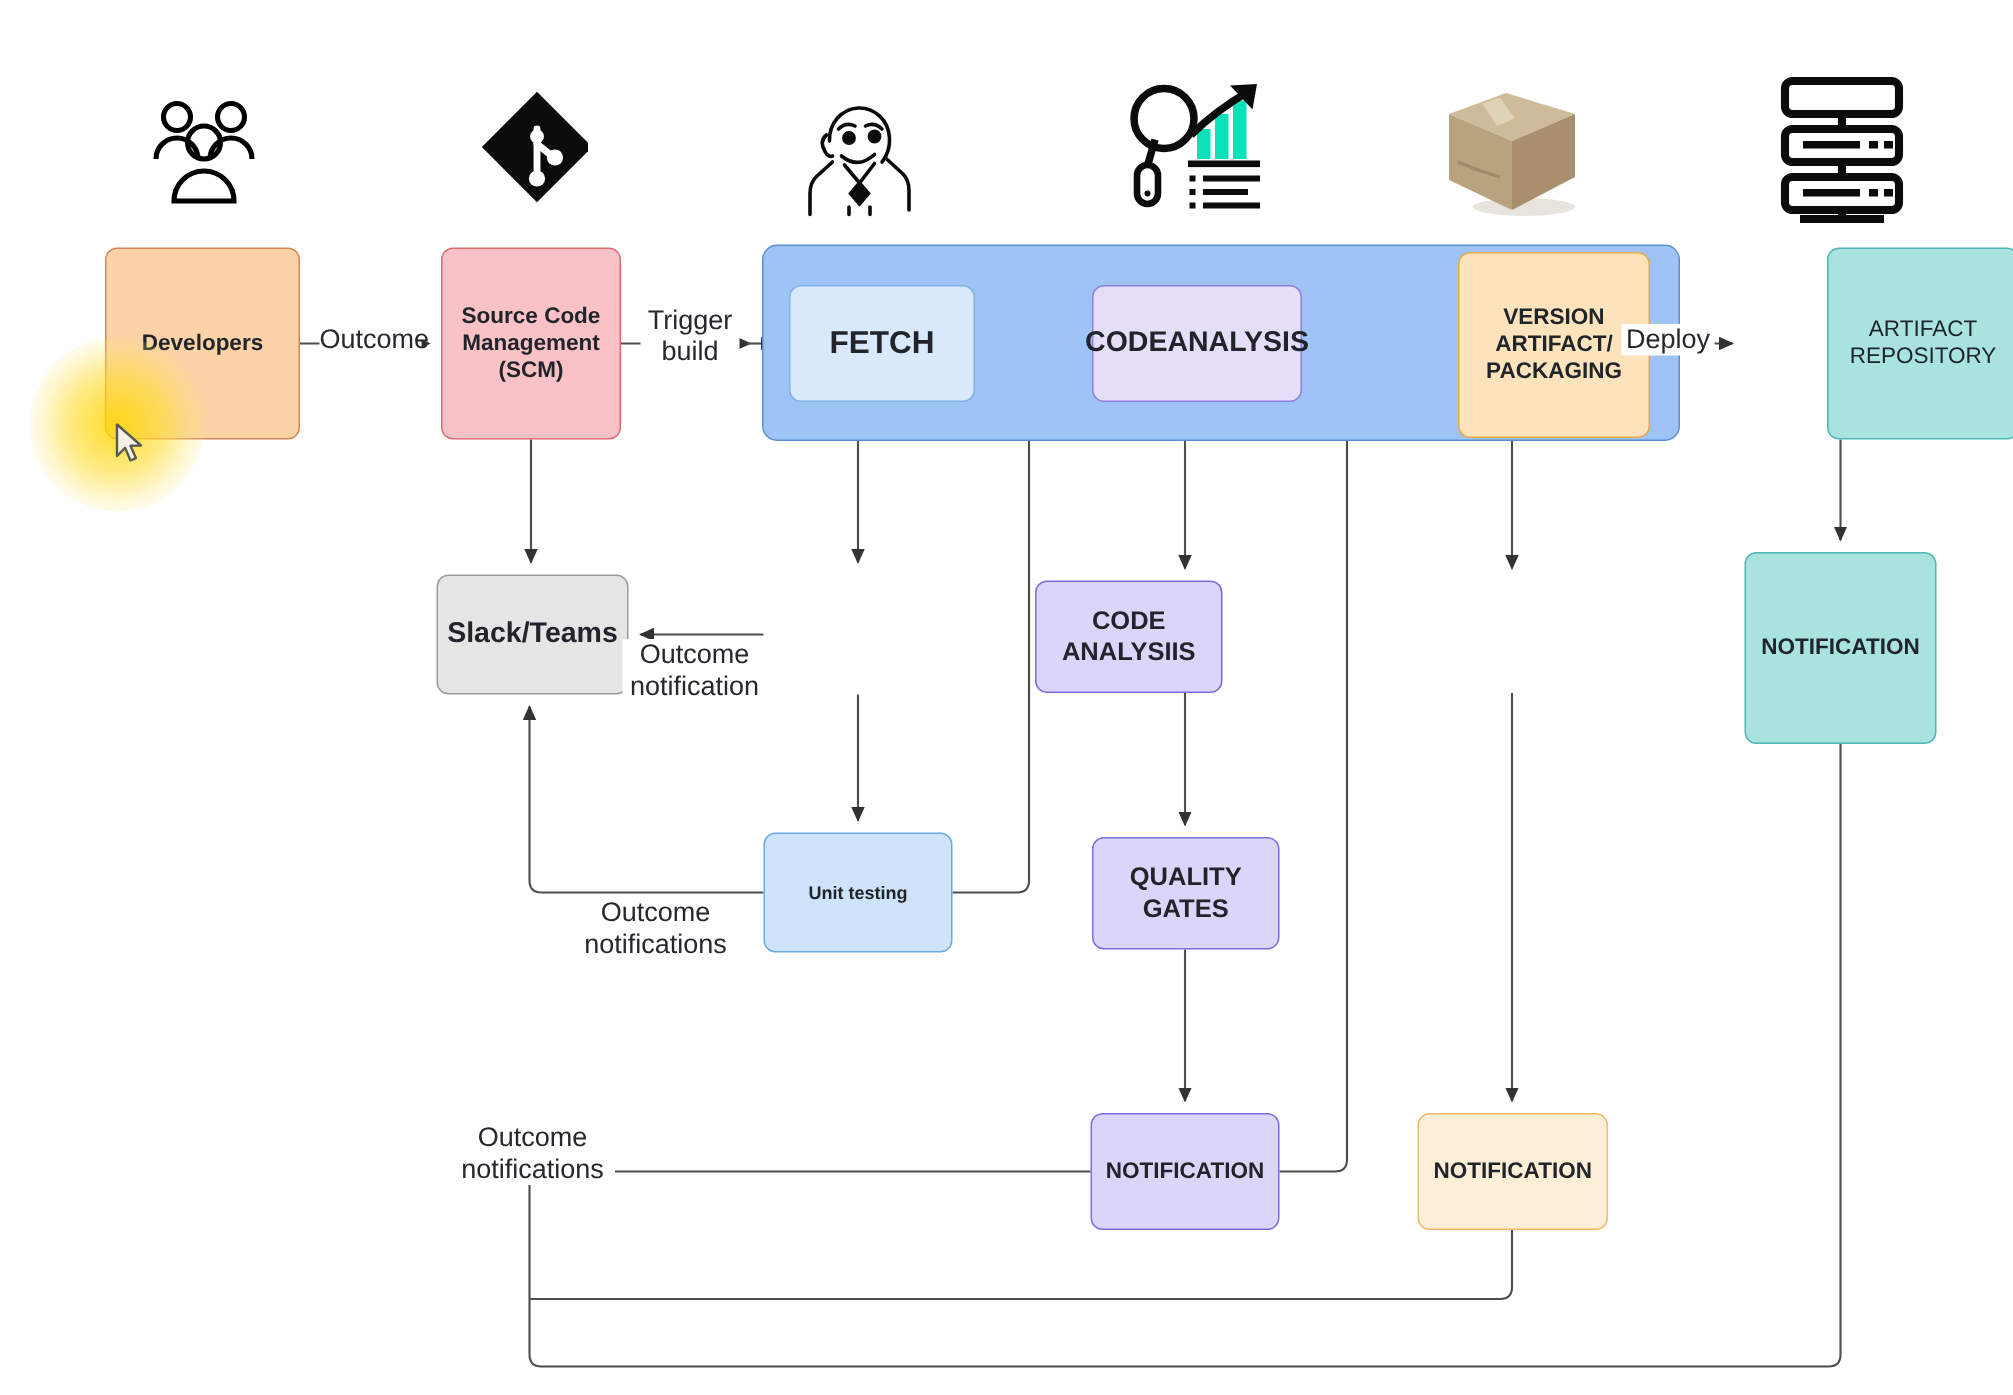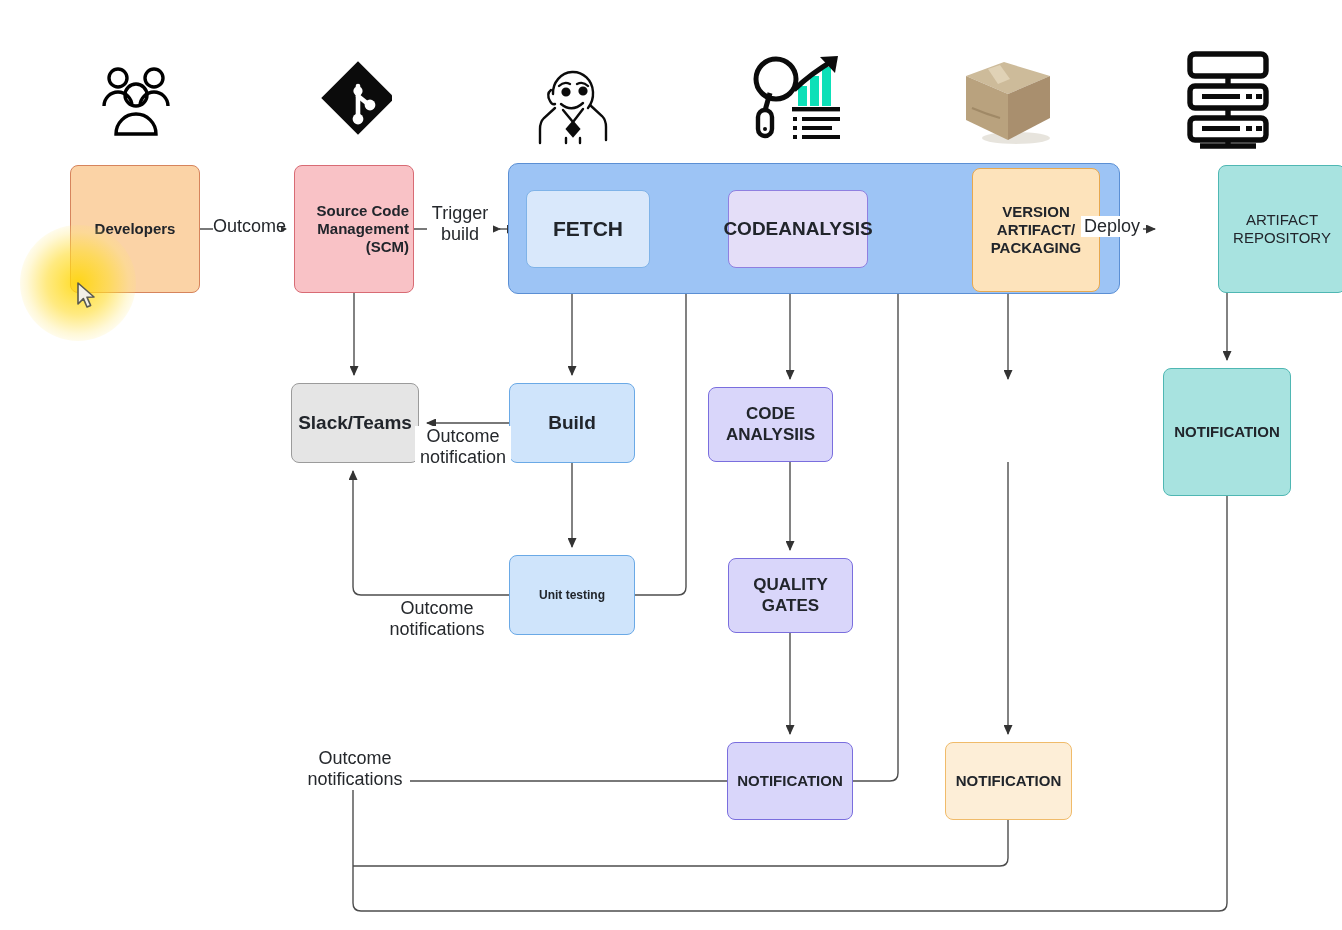--- a/index.html
+++ b/index.html
@@ -170,21 +170,21 @@
         <rect x="68" y="78" width="6" height="5"></rect>
           <rect x="78" y="78" width="6" height="5"></rect>
       </g>
     </svg>
   </div>
 
   <div class="node" style="left:70px;top:165px;width:130px;height:128px;background:#fbd3a6;border:1.6px solid #d6845c;font-size:15px;font-weight:bold;">
     <span>Developers</span>
   </div>
 
-  <div class="node" style="left:294px;top:165px;width:120px;height:128px;background:#f9c2c6;border:1.6px solid #d86b74;font-size:15px;font-weight:bold;text-align:right;">
+  <div class="node" style="left:294px;top:165px;width:120px;height:128px;background:#f9c2c6;border:1.6px solid #d86b74;font-size:15px;font-weight:bold;">
     <span>Source Code Management (SCM)</span>
   </div>
 
   <div class="node" style="left:508px;top:163px;width:612px;height:131px;background:#9dc4f5;border:1.6px solid #5b8fd4;border-radius:10px;"></div>
 
   <div class="node" style="left:526px;top:190px;width:124px;height:78px;background:#d9e8fb;border:1.6px solid #7fb3e8;font-size:21px;">
     <span>FETCH</span>
   </div>
 
   <div class="node" style="left:728px;top:190px;width:140px;height:78px;background:#e4deF8;border:1.6px solid #8f7fe0;font-size:19px;">
@@ -196,25 +196,22 @@
   </div>
 
   <div class="node" style="left:1218px;top:165px;width:128px;height:128px;background:#a8e3e0;border:1.6px solid #4fb7b3;font-size:15px;font-weight:normal;">
     <span>ARTIFACT REPOSITORY</span>
   </div>
 
   <div class="node" style="left:291px;top:383px;width:128px;height:80px;background:#e5e5e5;border:1.6px solid #9b9b9b;font-size:19px;">
     <span>Slack/Teams</span>
   </div>
 
-  <div class="node" style="left:509px;top:383px;width:126px;height:80px;background:#cfe4fb;border:1.6px solid #6aa9e6;font-size:19px;">
-    <span>Build</span>
-  </div>
-
-  <div class="node" style="left:708px;top:387px;width:125px;height:75px;background:#d9d6fa;border:1.6px solid #7a6ede;font-size:17px;">
+
+  <div class="node" style="left:690px;top:387px;width:125px;height:75px;background:#d9d6fa;border:1.6px solid #7a6ede;font-size:17px;">
     <span>CODE ANALYSIIS</span>
   </div>
 
 
   <div class="node" style="left:1163px;top:368px;width:128px;height:128px;background:#a8e3e0;border:1.6px solid #4fb7b3;font-size:15px;font-weight:bold;">
     <span>NOTIFICATION</span>
   </div>
 
   <div class="node" style="left:509px;top:555px;width:126px;height:80px;background:#cfe4fb;border:1.6px solid #6aa9e6;font-size:12px;">
     <span>Unit testing</span>

